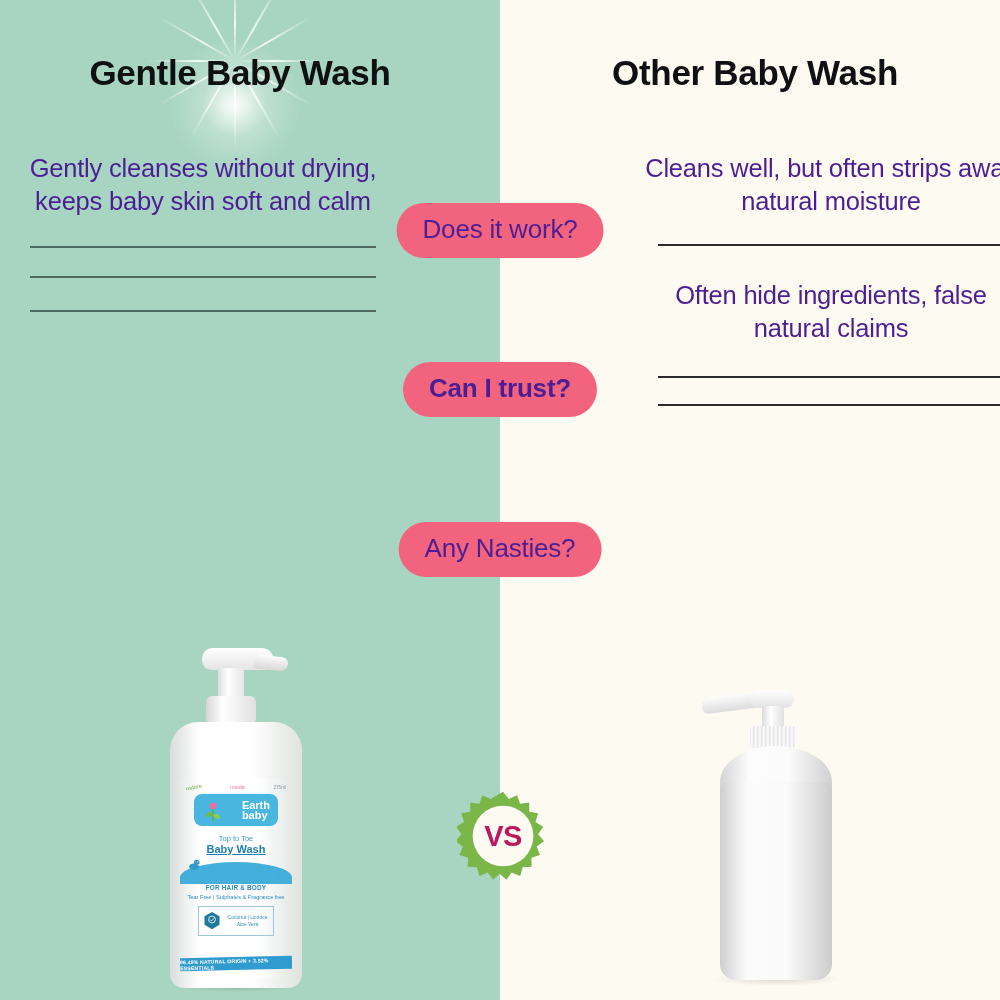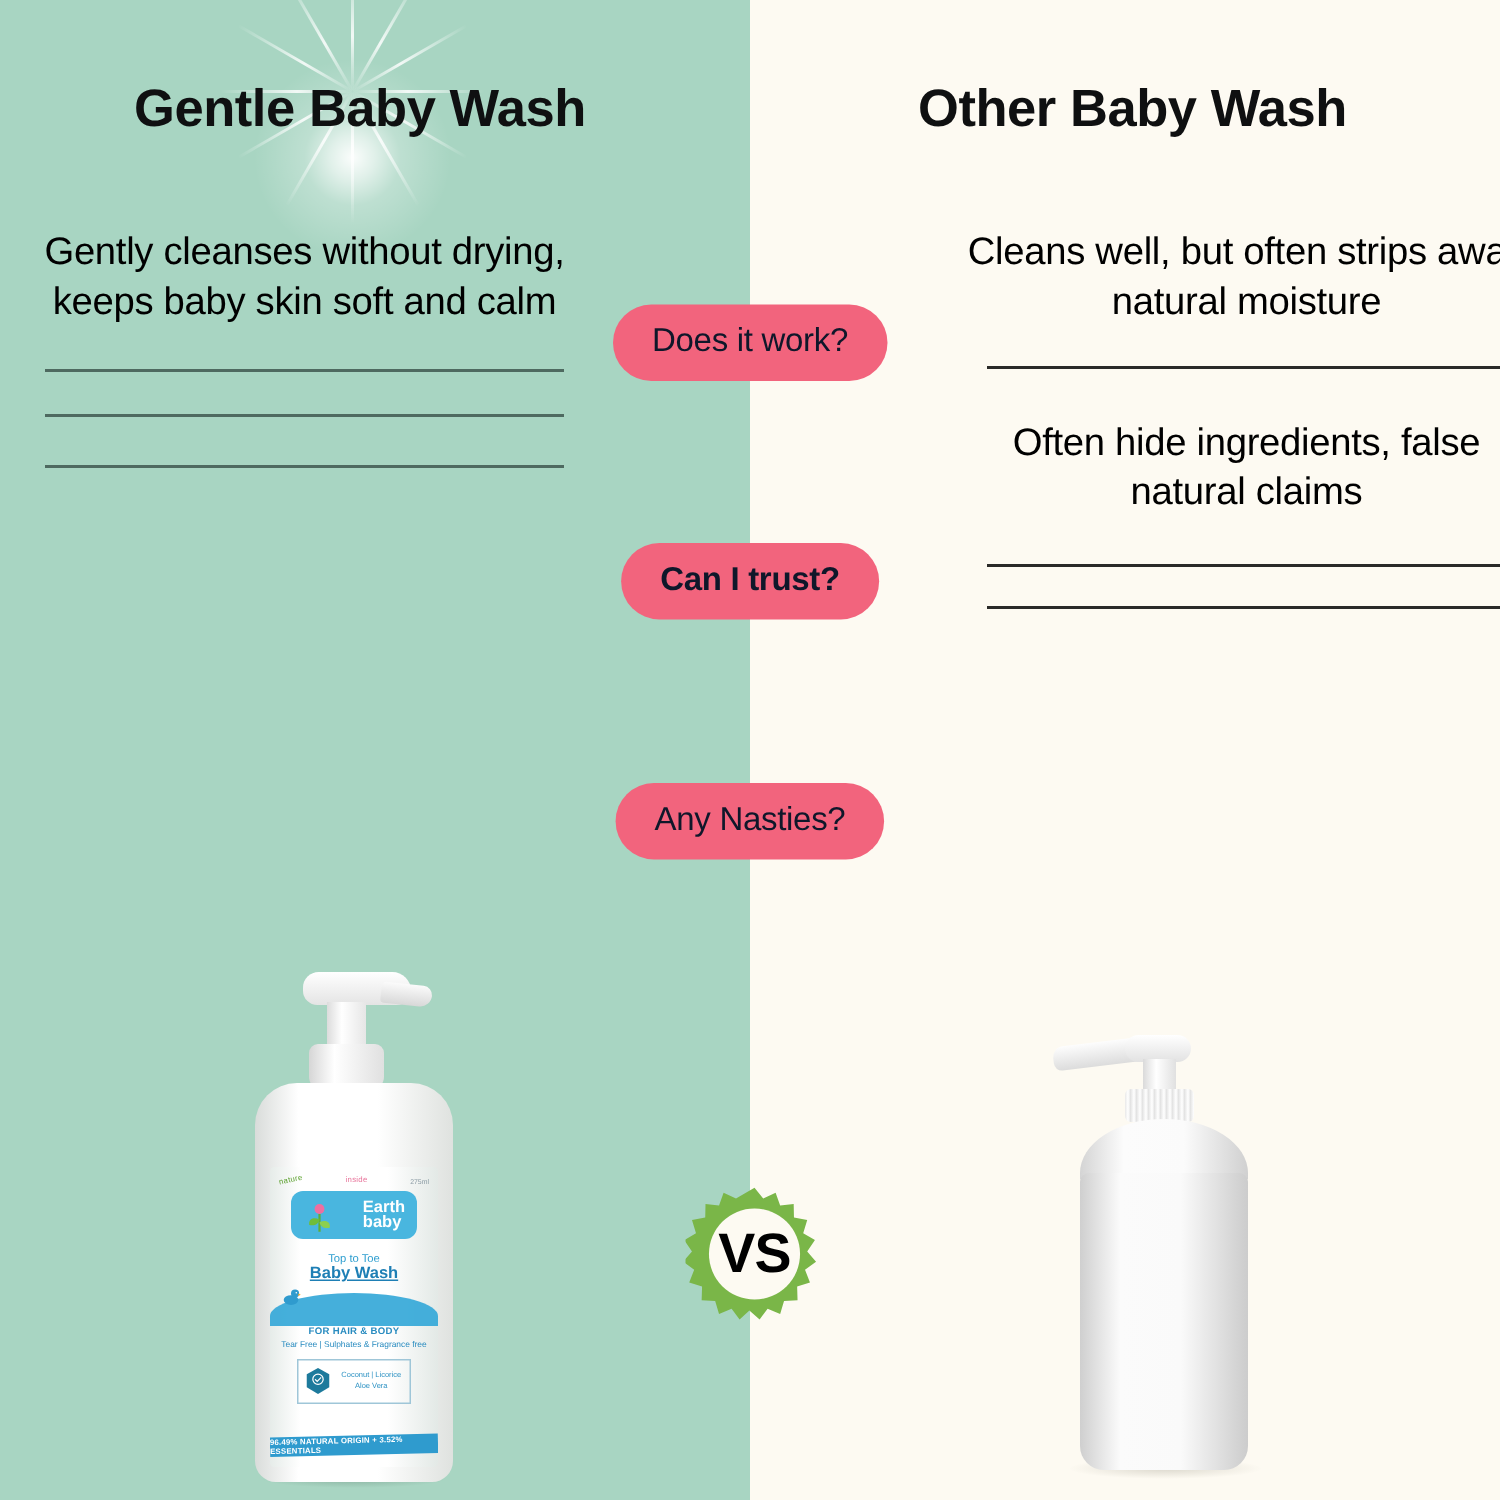--- a/index.html
+++ b/index.html
@@ -44,21 +44,21 @@
 
   
   .col {
     position:absolute; top:150px; width:390px;
   }
   .col.left  { left:8px;  }
   .col.right { left:636px; }
 
   .cell {
     text-align:center;
-    color:#000000;
+    color:#4c1d95;
     font-size:25.5px;
     line-height:1.30;
     letter-spacing:-.2px;
     padding:0 4px;
   }
   .divider {
     height:0; border-bottom:2px solid #4e6a60;
     margin:0 22px;
   }
   .divider.warm { border-bottom-color:#2a2a28; }
@@ -75,40 +75,40 @@
   .col.right .cell.c1 { margin-top:2px; }
   .col.right .divider.d1 { margin-top:26px; }
   .col.right .cell.c2 { margin-top:33px; }
   .col.right .divider.d2 { margin-top:30px; }
   .col.right .cell.c3 { margin-top:24px; }
   .col.right .divider.d3 { margin-top:26px; }
 
   
   .pill {
     position:absolute; left:50%; transform:translateX(-50%);
-    background:#f2647d; color:#0f172a;
+    background:#f2647d; color:#4c1d95;
     border-radius:999px;
-    font-size:22px; line-height:1;
+    font-size:26px; line-height:1;
     padding:13px 26px 16px;
     white-space:nowrap;
     text-align:center;
     letter-spacing:-.2px;
   }
   .pill.p1 { top:203px; }
   .pill.p2 { top:362px;font-weight:bold; }
   .pill.p3 { top:522px; }
 
   
   .vs-wrap {
     position:absolute; left:457px; top:790px; width:92px; height:92px;
   }
   .vs-text {
     position:absolute; left:0; top:0; width:92px; height:92px;
     display:flex; align-items:center; justify-content:center;
-    font-size:37px; font-weight:bold; color:#000000; letter-spacing:-.5px;
+    font-size:29px; font-weight:bold; color:#be185d; letter-spacing:-.5px;
   }
 
   
   .bottle-a {
     position:absolute; left:162px; top:648px; width:148px; height:340px;
   }
   .ba-pumphead {
     position:absolute; left:40px; top:0; width:72px; height:22px;
     background:linear-gradient(to bottom,#ffffff,#e4e4e4);
     border-radius:11px 13px 10px 10px;

